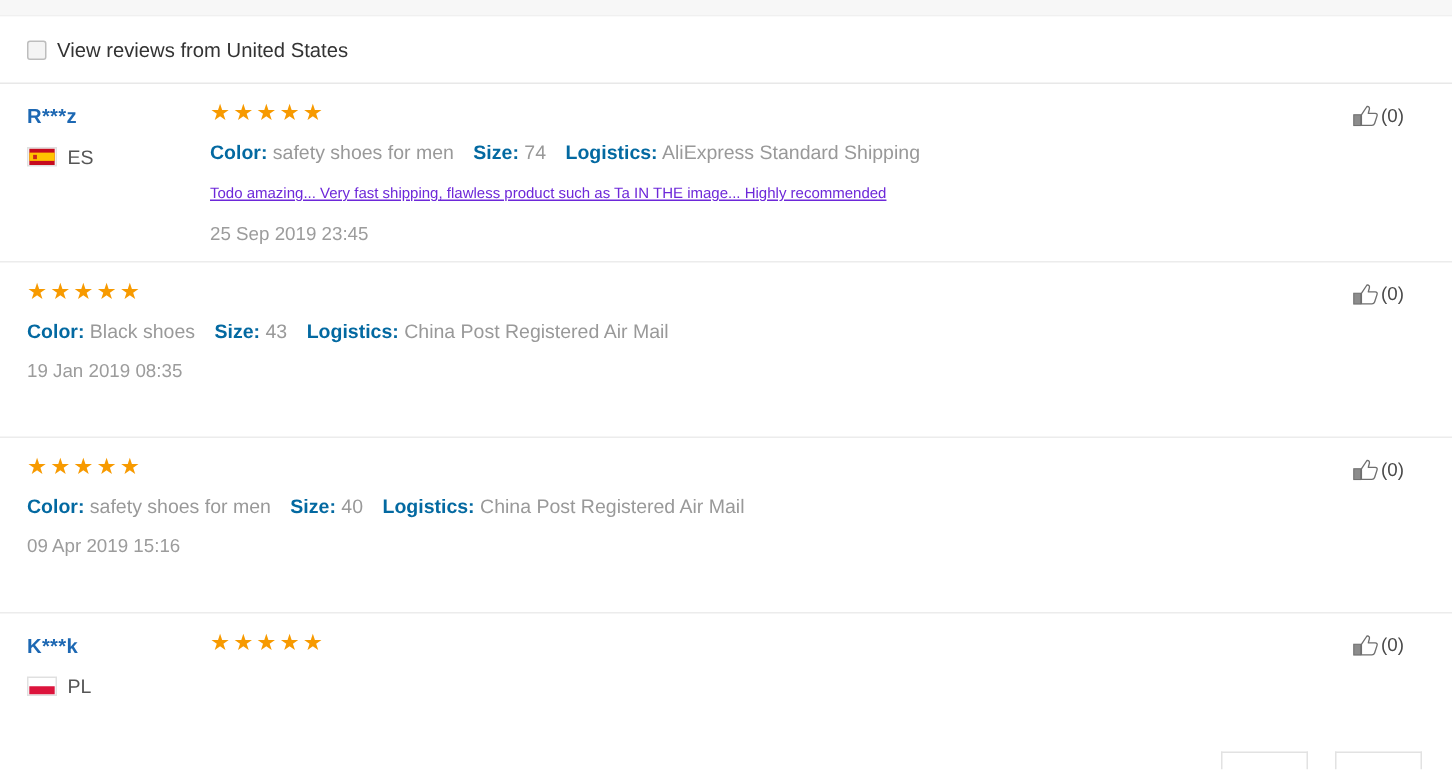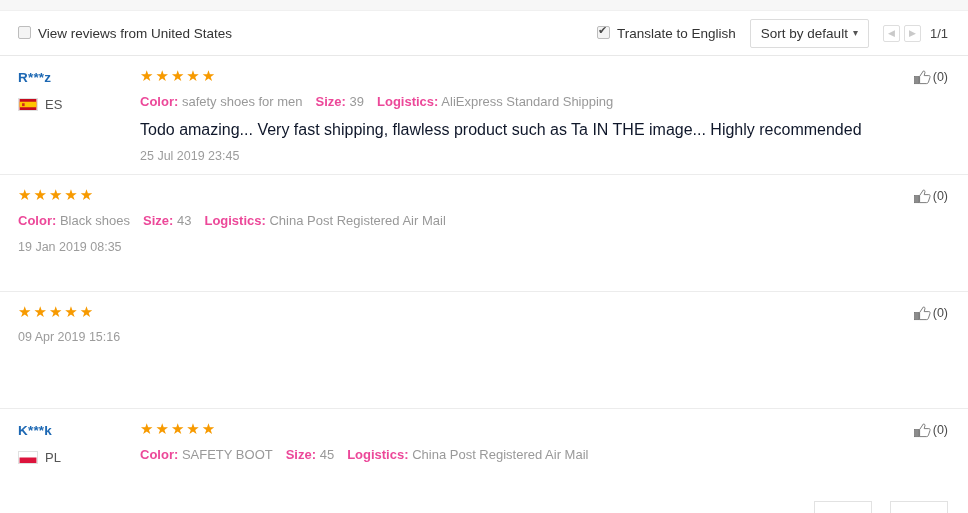--- a/index.html
+++ b/index.html
@@ -29,20 +29,21 @@
     height: 45px;
     display: flex;
     align-items: center;
     padding: 0 20px 0 18px;
     border-bottom: 1px solid #e8e8e8;
     box-sizing: border-box;
     background: #ffffff;
   }
   .filter-left {
     display: flex;
+    align-items: center;
     gap: 7px;
   }
   .filter-right {
     margin-left: auto;
     display: flex;
     align-items: center;
     gap: 14px;
   }
 
   .cb {
@@ -113,21 +114,21 @@
     color: #444;
     margin-left: 5px;
   }
 
   
   .reviews {
     background: #fff;
   }
   .review {
     display: flex;
-    padding: 12px 20px 10px 18px;
+    padding: 12px 32px 10px 18px;
     border-bottom: 1px solid #ececec;
     box-sizing: border-box;
     min-height: 117px;
   }
   .review:last-child { border-bottom: 1px solid #ececec; }
 
   .rv-user {
     width: 122px;
     flex: none;
     padding-top: 2px;
@@ -170,29 +171,30 @@
     margin-bottom: 9px;
   }
   .attrs {
     font-size: 13px;
     color: #999999;
     line-height: 18px;
     margin-bottom: 9px;
     white-space: nowrap;
   }
   .attrs .k {
-    color: #ec4899;
+    color: #0369a1;
     font-weight: bold;
   }
   .attrs .sep { display: inline-block; width: 13px; }
   .rv-text {
-    font-size: 16px;
-    color: #0f172a;
+    font-size: 10px;
+    color: #6d28d9;
     line-height: 19px;
     margin-bottom: 9px;
+    text-decoration: underline;
   }
   .rv-date {
     font-size: 12.5px;
     color: #9c9c9c;
     line-height: 16px;
   }
 
   .rv-like {
     width: 58px;
     flex: none;
@@ -237,57 +239,40 @@
 <body>
 
 <div class="top-strip"></div>
 
 <div class="filter-bar">
   <div class="filter-left">
     <span class="cb"></span>
     <span class="cb-label">View reviews from United States</span>
   </div>
 
-  <div class="filter-right">
-    <div class="filter-left">
-      <span class="cb checked"></span>
-      <span class="cb-label">Translate to English</span>
-    </div>
-
-    <div class="sort-select">
-      <span>Sort by default</span>
-      <span class="caret">▾</span>
-    </div>
-
-    <div class="pager">
-      <span class="pg-btn">◀</span>
-      <span class="pg-btn">▶</span>
-      <span class="pg-count">1/1</span>
-    </div>
-  </div>
 </div>
 
 <div class="reviews" id="reviews-list">
     <div class="review">
       <div class="rv-user">
         <div class="rv-name">R***z</div>
         <div class="rv-country">
           <svg class="flag" viewBox="0 0 20 13">
             <rect width="20" height="13" fill="#c60b1e"></rect>
             <rect y="3.25" width="20" height="6.5" fill="#ffc400"></rect>
             <rect x="3" y="5" width="3" height="3.4" fill="#c60b1e" opacity="0.85"></rect>
           </svg>
           <span class="cc">ES</span>
         </div>
       </div>
       <div class="rv-body">
         <div class="stars">★★★★★</div>
-        <div class="attrs"><span class="k">Color:</span> <span>safety shoes for men</span><span class="sep"></span><span class="k">Size:</span> <span>39</span><span class="sep"></span><span class="k">Logistics:</span> <span>AliExpress Standard Shipping</span></div>
+        <div class="attrs"><span class="k">Color:</span> <span>safety shoes for men</span><span class="sep"></span><span class="k">Size:</span> <span>74</span><span class="sep"></span><span class="k">Logistics:</span> <span>AliExpress Standard Shipping</span></div>
         <div class="rv-text">Todo amazing... Very fast shipping, flawless product such as Ta IN THE image... Highly recommended</div>
-        <div class="rv-date">25 Jul 2019 23:45</div>
+        <div class="rv-date">25 Sep 2019 23:45</div>
       </div>
       <div class="rv-like">
         <svg class="thumb" viewBox="0 0 17 16">
           <rect x="0.5" y="6.5" width="4.6" height="7.2" fill="#8c8c8c" stroke="#6f6f6f" stroke-width="0.7"></rect>
           <path d="M5.6 13.6 V6.6 L9.3 1.0 C10.6 0.8 11.2 1.8 10.9 2.9 L10.2 5.6 H14.8 C15.9 5.6 16.4 6.4 16.0 7.4 L14.4 12.3 C14.1 13.2 13.4 13.6 12.6 13.6 Z" fill="none" stroke="#6f6f6f" stroke-width="0.9" stroke-linejoin="round"></path>
         </svg>
         <span>(0)</span>
       </div>
     </div>
     <div class="review">
@@ -300,20 +285,21 @@
         <svg class="thumb" viewBox="0 0 17 16">
           <rect x="0.5" y="6.5" width="4.6" height="7.2" fill="#8c8c8c" stroke="#6f6f6f" stroke-width="0.7"></rect>
           <path d="M5.6 13.6 V6.6 L9.3 1.0 C10.6 0.8 11.2 1.8 10.9 2.9 L10.2 5.6 H14.8 C15.9 5.6 16.4 6.4 16.0 7.4 L14.4 12.3 C14.1 13.2 13.4 13.6 12.6 13.6 Z" fill="none" stroke="#6f6f6f" stroke-width="0.9" stroke-linejoin="round"></path>
         </svg>
         <span>(0)</span>
       </div>
     </div>
     <div class="review">
       <div class="rv-body">
         <div class="stars">★★★★★</div>
+        <div class="attrs"><span class="k">Color:</span> <span>safety shoes for men</span><span class="sep"></span><span class="k">Size:</span> <span>40</span><span class="sep"></span><span class="k">Logistics:</span> <span>China Post Registered Air Mail</span></div>
         <div class="rv-date">09 Apr 2019 15:16</div>
       </div>
       <div class="rv-like">
         <svg class="thumb" viewBox="0 0 17 16">
           <rect x="0.5" y="6.5" width="4.6" height="7.2" fill="#8c8c8c" stroke="#6f6f6f" stroke-width="0.7"></rect>
           <path d="M5.6 13.6 V6.6 L9.3 1.0 C10.6 0.8 11.2 1.8 10.9 2.9 L10.2 5.6 H14.8 C15.9 5.6 16.4 6.4 16.0 7.4 L14.4 12.3 C14.1 13.2 13.4 13.6 12.6 13.6 Z" fill="none" stroke="#6f6f6f" stroke-width="0.9" stroke-linejoin="round"></path>
         </svg>
         <span>(0)</span>
       </div>
     </div>
@@ -323,21 +309,20 @@
         <div class="rv-country">
           <svg class="flag" viewBox="0 0 20 13">
             <rect width="20" height="6.5" fill="#ffffff"></rect>
             <rect y="6.5" width="20" height="6.5" fill="#dc143c"></rect>
           </svg>
           <span class="cc">PL</span>
         </div>
       </div>
       <div class="rv-body">
         <div class="stars">★★★★★</div>
-        <div class="attrs"><span class="k">Color:</span> <span>SAFETY BOOT</span><span class="sep"></span><span class="k">Size:</span> <span>45</span><span class="sep"></span><span class="k">Logistics:</span> <span>China Post Registered Air Mail</span></div>
       </div>
       <div class="rv-like">
         <svg class="thumb" viewBox="0 0 17 16">
           <rect x="0.5" y="6.5" width="4.6" height="7.2" fill="#8c8c8c" stroke="#6f6f6f" stroke-width="0.7"></rect>
           <path d="M5.6 13.6 V6.6 L9.3 1.0 C10.6 0.8 11.2 1.8 10.9 2.9 L10.2 5.6 H14.8 C15.9 5.6 16.4 6.4 16.0 7.4 L14.4 12.3 C14.1 13.2 13.4 13.6 12.6 13.6 Z" fill="none" stroke="#6f6f6f" stroke-width="0.9" stroke-linejoin="round"></path>
         </svg>
         <span>(0)</span>
       </div>
     </div>
   </div>

